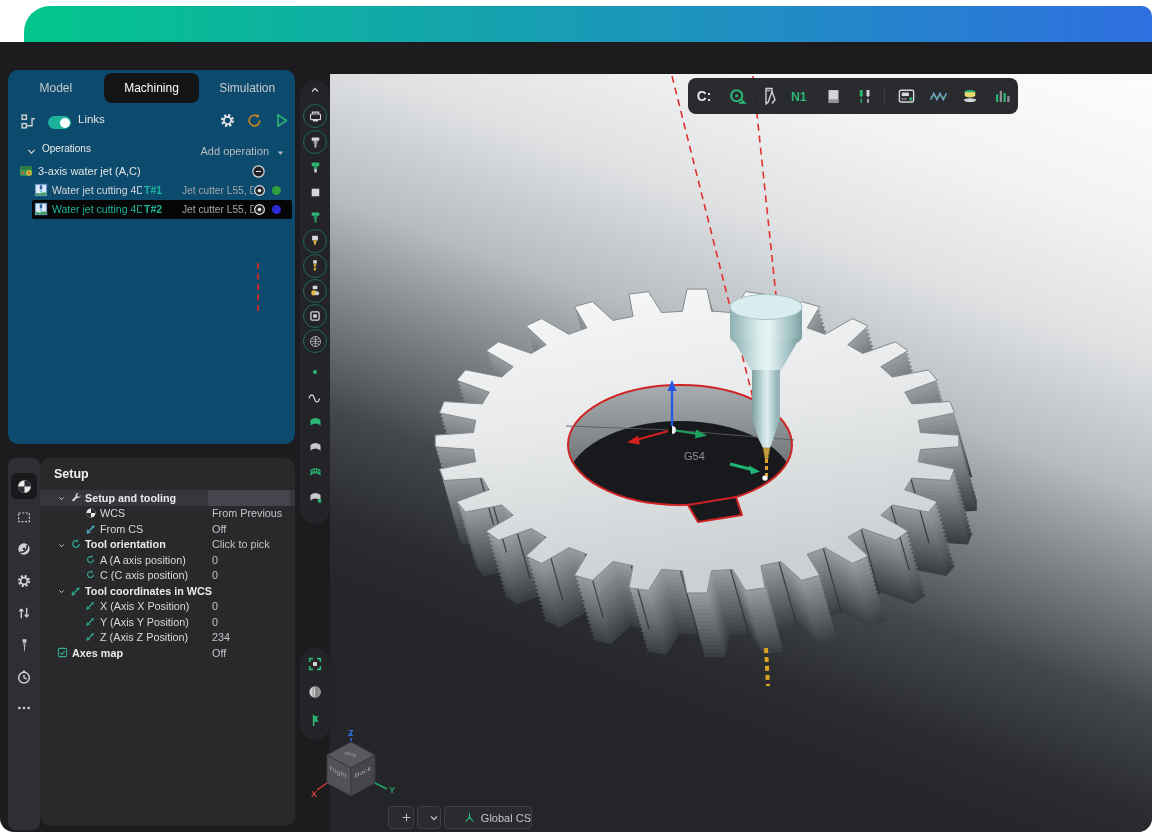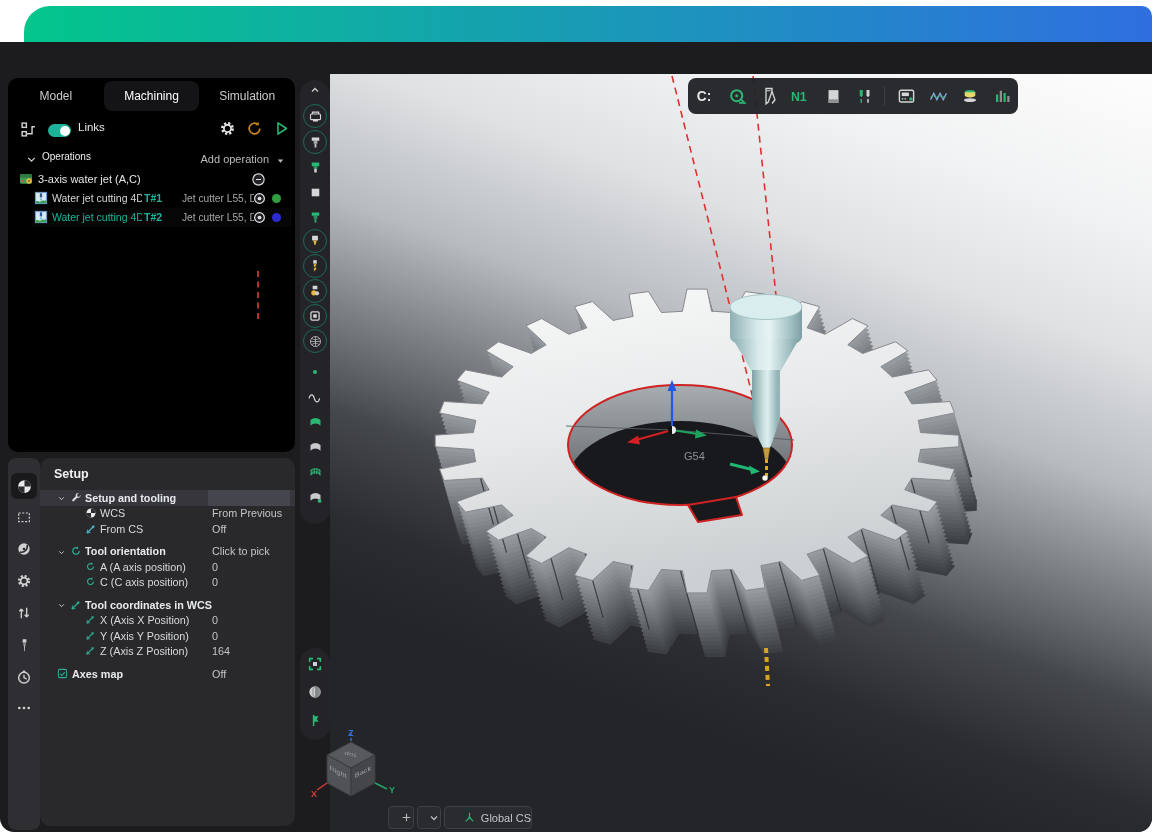--- a/index.html
+++ b/index.html
@@ -20,22 +20,22 @@
   .menubar{position:absolute;left:0;top:0;width:100%;height:30px;background:#2a2a2d;
     display:flex;align-items:center}
   .mb-ic{color:#d5d6d8;margin-left:18px;cursor:pointer}
   .mb-logo{color:#1db39a;margin-left:8px}
   .mb-div{width:1px;height:18px;background:#404145;margin-left:14px}
   .mb-title-wrap{display:flex;align-items:center;margin-left:10px}
   .mb-win{color:#85878a}
   .mb-title{color:#eceded;font-size:12.5px;font-weight:bold;margin-left:8px;letter-spacing:.2px}
 
   
-  .panel-ops{position:absolute;left:8px;top:36px;width:287px;height:374px;
-    background:#000000;border-radius:10px;overflow:hidden}
+  .panel-ops{position:absolute;left:8px;top:28px;width:287px;height:374px;
+    background:#0c4a6e;border-radius:10px;overflow:hidden}
   .tabs{position:absolute;left:0;top:3px;width:100%;height:30px;display:flex}
   .tab{flex:1;display:flex;align-items:center;justify-content:center;font-size:12px;
     color:#c9cacc;cursor:pointer;border-radius:8px}
   .tab.active{background:#141416;color:#fff}
   .links-row{position:absolute;left:0;top:40px;width:100%;height:26px}
   .toggle{position:absolute;left:40px;top:6px;width:23px;height:13px;border-radius:7px;
     background:#1db39a}
   .toggle .knob{position:absolute;right:1.5px;top:1.5px;width:10px;height:10px;border-radius:50%;background:#fff}
   .links-label{position:absolute;left:70px;top:3px;font-size:11.5px;color:#e3e4e6}
   .ops-head{position:absolute;left:0;top:72px;width:100%;height:20px}
@@ -59,21 +59,21 @@
   .rail-item.sel{background:#19191c}
 
   
   .panel-setup{position:absolute;left:40px;top:416px;width:255px;height:368px;
     background:#29292c;border-radius:10px;overflow:hidden}
   .setup-title{position:absolute;left:14px;top:9px;font-size:12.5px;font-weight:bold;color:#f0f1f3}
   .srows{position:absolute;left:0;top:32px;width:100%}
   .srow{position:relative;height:15.5px;width:100%;font-size:10.8px;color:#d7d9db;cursor:pointer}
   .srow.hl{background:#36363c}
   .srow.hl .valbox{position:absolute;left:168px;right:5px;top:0;bottom:0;background:#45454d}
-  .srow.gap{margin-top:7px}
+  .srow.gap{}
   .schev{position:absolute;left:17px;top:4px;color:#c9cacc}
   .sic{position:absolute;top:1.5px}
   .lv0 .sic{left:30px}.lv1 .sic{left:45px}
   .slabel{position:absolute;top:1.5px;white-space:nowrap}
   .lv0 .slabel{left:45px}.lv1 .slabel{left:60px}
   .srow.b .slabel{font-weight:bold;color:#e8eaec}
   .svalue{position:absolute;left:172px;top:1.5px;color:#c3c5c8;white-space:nowrap}
 
   
   .vtool{position:absolute;left:300px;width:30px;background:#242428;border-radius:15px}
@@ -552,21 +552,21 @@
             <use href="#s-axis"></use>
           </svg>
         <span class="slabel">Y (Axis Y Position)</span>
         <span class="svalue">0</span>
       </div>
       <div class="srow lv1">
         <svg class="sic" style="color:#2fae95" width="11" height="11">
             <use href="#s-axis"></use>
           </svg>
         <span class="slabel">Z (Axis Z Position)</span>
-        <span class="svalue">164</span>
+        <span class="svalue">234</span>
       </div>
 
       <div class="srow gap lv0 b">
         <svg class="sic" style="left:17px;color:#2fae95" width="11" height="11">
             <use href="#s-axesmap"></use>
           </svg>
         <span class="slabel" style="left:32px">Axes map</span>
         <span class="svalue">Off</span>
       </div>
     </div>

